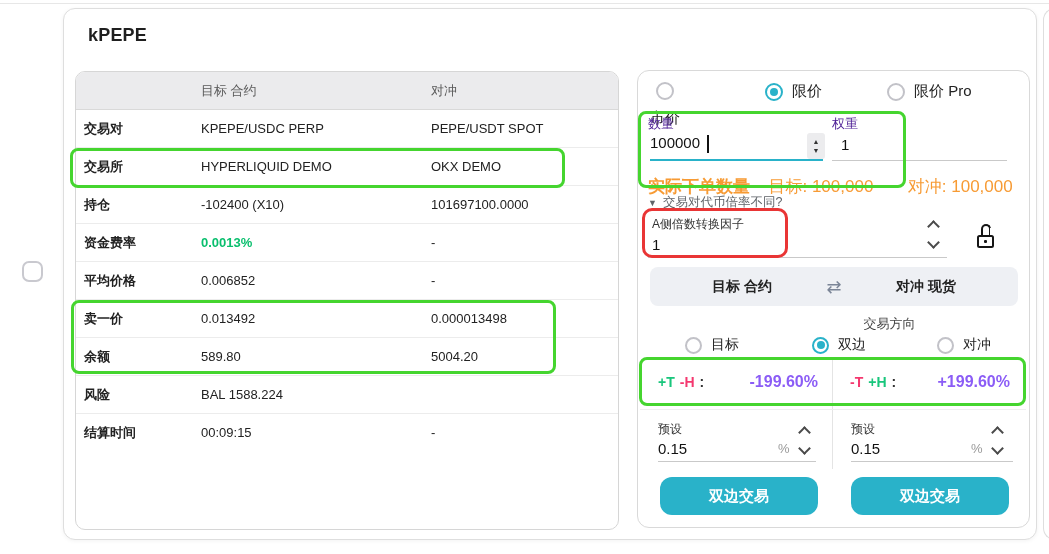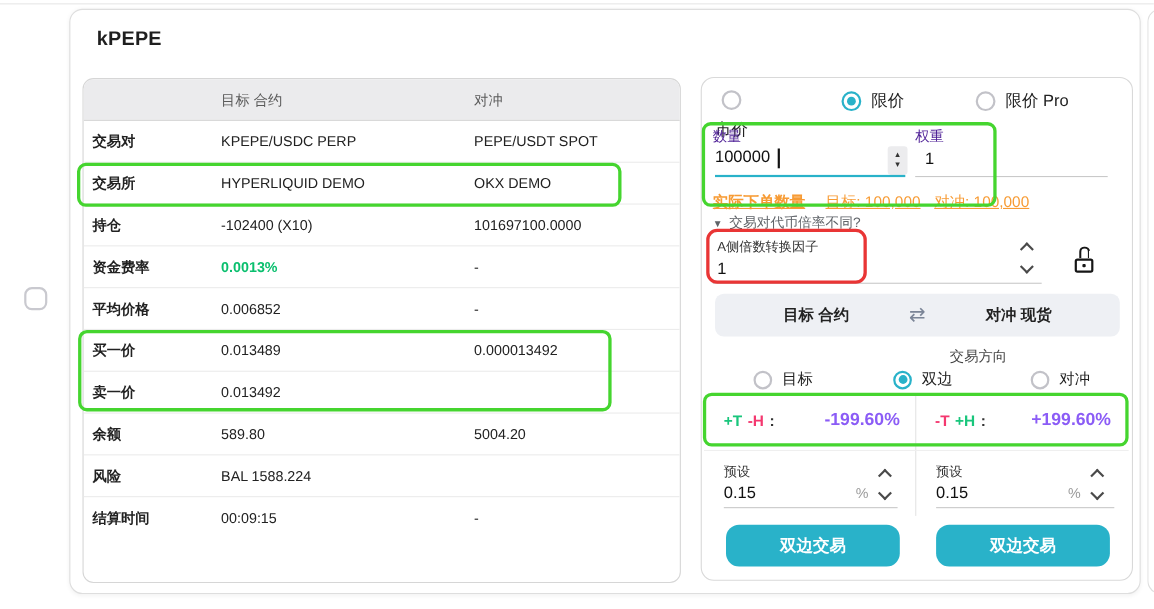--- a/index.html
+++ b/index.html
@@ -46,21 +46,21 @@
   .field-label { font-size:13px; font-weight:400; color:#4c1d95; }
   .small-label { font-size:12px; color:#333; }
   input.bare { border:none; outline:none; background:transparent; padding:0; margin:0; font-family:Liberation Sans, sans-serif; font-size:15px; color:#111; }
   .uline { height:1px; background:#c9c9c9; }
   .uline-accent { height:2px; background:#29b2c9; }
   .caret { width:2px; height:18px; background:#111; }
 
   .spinner { width:18px; height:26px; background:#ececee; border-radius:3px; display:flex; flex-direction:column; align-items:center; justify-content:center; cursor:pointer; }
   .spinner span { font-size:7px; line-height:9px; color:#333; }
 
-  .orange-row span { font-size:14px; color:#f79b34; font-weight:500;text-decoration:underline; }
+  .orange-row span { font-size:17px; color:#f79b34; font-weight:500; }
   .orange-row .strong { font-weight:700; }
 
   .toggle-row { display:flex; align-items:center; gap:6px; cursor:pointer; color:#5f6368; }
   .toggle-row .tri { font-size:9px; }
   .toggle-row .txt { font-size:12.5px; }
 
   .chev { width:9px; height:9px; border-left:2px solid #4a4a4a; border-top:2px solid #4a4a4a; cursor:pointer; }
   .chev.up { transform:rotate(45deg); }
   .chev.down { transform:rotate(225deg); }
 
@@ -126,27 +126,23 @@
     <span class="lab">资金费率</span>
     <span class="v1 green-val">0.0013%</span>
     <span class="v2">-</span>
   </div>
   <div class="trow">
     <span class="lab">平均价格</span>
     <span class="v1">0.006852</span>
     <span class="v2">-</span>
   </div>
   <div class="trow">
-    <span class="lab">买一价</span>
-    <span class="v1">0.013489</span>
-    <span class="v2">0.000013492</span>
-  </div>
-  <div class="trow">
     <span class="lab">卖一价</span>
     <span class="v1">0.013492</span>
+    <span class="v2">0.000013498</span>
   </div>
   <div class="trow">
     <span class="lab">余额</span>
     <span class="v1">589.80</span>
     <span class="v2">5004.20</span>
   </div>
   <div class="trow">
     <span class="lab">风险</span>
     <span class="v1">BAL 1588.224</span>
     <span class="v2"></span>
@@ -182,21 +178,21 @@
 </div>
 <div class="abs uline-accent" style="left:650px;top:159px;width:173px;"></div>
 
 <div class="abs field-label" style="left:832px;top:115px;">权重</div>
 <input class="abs bare" style="left: 841px; top: 136px; width: 160px;" value="1">
 <div class="abs uline" style="left:832px;top:160px;width:175px;"></div>
 
 <div class="abs orange-row" style="left:648px;top:175px;">
   <span class="strong">实际下单数量</span>
   <span style="margin-left:14px;">目标: 100,000</span>
-  <span style="margin-left:8px;">对冲: 100,000</span>
+  <span style="margin-left:30px;">对冲: 100,000</span>
 </div>
 
 <div class="abs toggle-row" style="left:648px;top:194px;">
   <span class="tri">▼</span>
   <span class="txt">交易对代币倍率不同?</span>
 </div>
 <div class="abs small-label" style="left:652px;top:216px;">A侧倍数转换因子</div>
 <input class="abs bare" style="left: 652px; top: 236px; width: 150px;" value="1">
 <div class="abs uline" style="left:648px;top:257px;width:299px;"></div>
 <div class="abs chev up" style="left:929px;top:222px;"></div>

